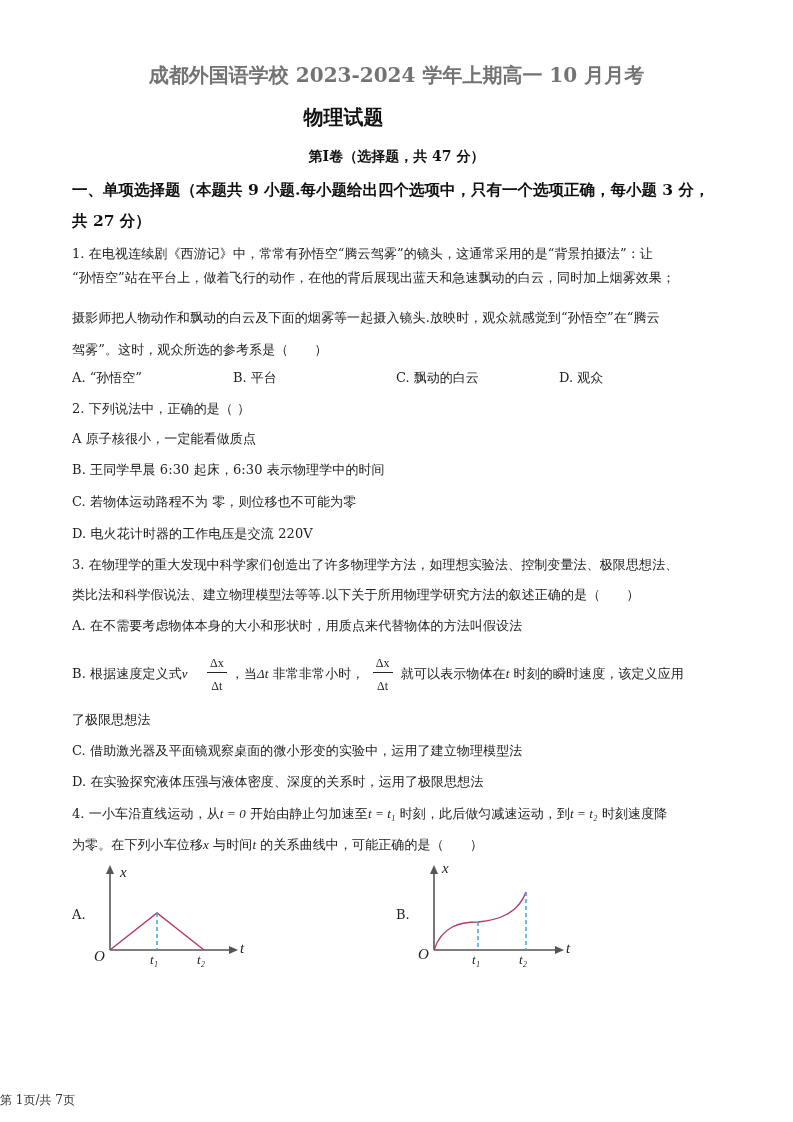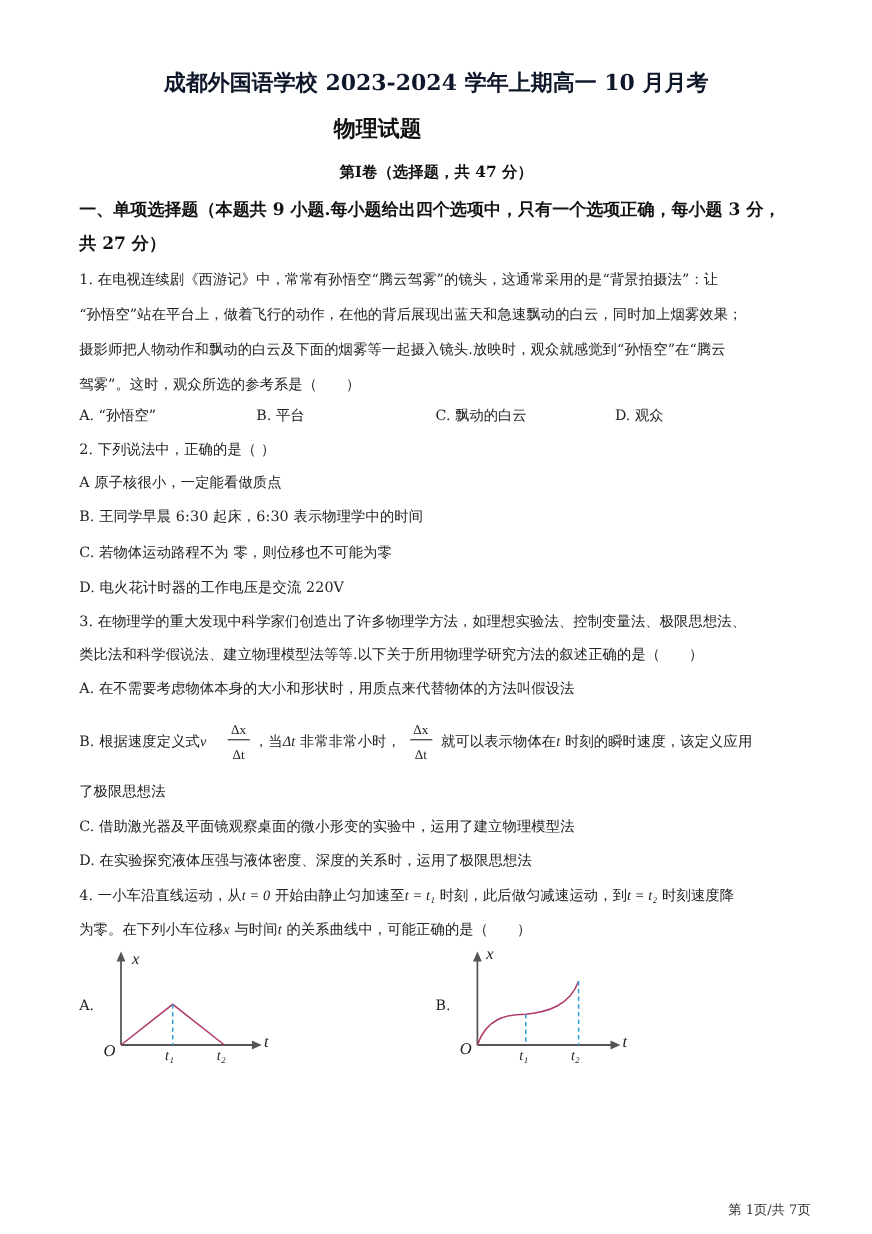--- a/index.html
+++ b/index.html
@@ -4,21 +4,21 @@
 <style>
   html, body { margin: 0; padding: 0; background: #ffffff; }
   body {
     width: 793px; height: 1122px; position: relative; overflow: hidden;
     font-family: "DejaVu Serif", "Liberation Serif", serif;
     color: #222222;
   }
   .abs { position: absolute; white-space: nowrap; }
   .title {
     left: 0; width: 793px; text-align: center; top: 62px;
-    font-size: 20px; font-weight: bold; color: #0f172a;
+    font-size: 20px; font-weight: bold; color: #737373;
     font-family: "DejaVu Serif", serif;
   }
   .subtitle {
     left: 0; width: 687px; text-align: center; top: 104px;
     font-size: 20px; font-weight: bold; color: #111;
   }
   .part {
     left: 0; width: 793px; text-align: center; top: 148px;
     font-size: 14px; font-weight: bold; color: #111;
   }
@@ -29,35 +29,35 @@
   .opt { font-size: 13px; color: #222; }
   .ital { font-style: italic; font-family: "Liberation Serif", serif; }
   .frac {
     display: inline-block; vertical-align: middle; text-align: center;
     font-size: 12px; margin: 8px 4px; line-height: 14px;
     font-family: "Liberation Serif", serif;
   }
   .frac .num { display: block; border-bottom: 1px solid #222; padding: 0 3px 2px; }
   .frac .den { display: block; padding-top: 6px; }
   .figure { position: absolute; }
-  .footer { left: 0; width: 691px; text-align: right; top: 1092px; font-size: 12px; color: #333; margin-left: 46px; }
+  .footer { left: 0; width: 691px; text-align: left; top: 1092px; font-size: 12px; color: #333; }
   .fig-label { font-size: 13px; }
 </style>
 </head>
 <body>
 
 <div class="abs title">成都外国语学校 2023-2024 学年上期高一 10 月月考</div>
 <div class="abs subtitle">物理试题</div>
 <div class="abs part">第Ⅰ卷（选择题，共 47 分）</div>
 
 <div class="abs section" style="top:180px;">一、单项选择题（本题共 9 小题.每小题给出四个选项中，只有一个选项正确，每小题 3 分，</div>
 <div class="abs section" style="top:211px;">共 27 分）</div>
 
 <div class="abs line" style="top:245px;">1. 在电视连续剧《西游记》中，常常有孙悟空“腾云驾雾”的镜头，这通常采用的是“背景拍摄法”：让</div>
-<div class="abs line" style="top:277px;">“孙悟空”站在平台上，做着飞行的动作，在他的背后展现出蓝天和急速飘动的白云，同时加上烟雾效果；</div>
+<div class="abs line" style="top:269px;">“孙悟空”站在平台上，做着飞行的动作，在他的背后展现出蓝天和急速飘动的白云，同时加上烟雾效果；</div>
 <div class="abs line" style="top:309px;">摄影师把人物动作和飘动的白云及下面的烟雾等一起摄入镜头.放映时，观众就感觉到“孙悟空”在“腾云</div>
 <div class="abs line" style="top:341px;">驾雾”。这时，观众所选的参考系是（　　）</div>
 <div class="abs opt" style="top:369px; left:72px;">A. “孙悟空”</div>
 <div class="abs opt" style="top:369px; left:233px;">B. 平台</div>
 <div class="abs opt" style="top:369px; left:396px;">C. 飘动的白云</div>
 <div class="abs opt" style="top:369px; left:559px;">D. 观众</div>
 
 <div class="abs line" style="top:400px;">2. 下列说法中，正确的是（ ）</div>
 <div class="abs line" style="top:430px;">A  原子核很小，一定能看做质点</div>
 <div class="abs line" style="top:461px;">B. 王同学早晨 6:30 起床，6:30 表示物理学中的时间</div>

